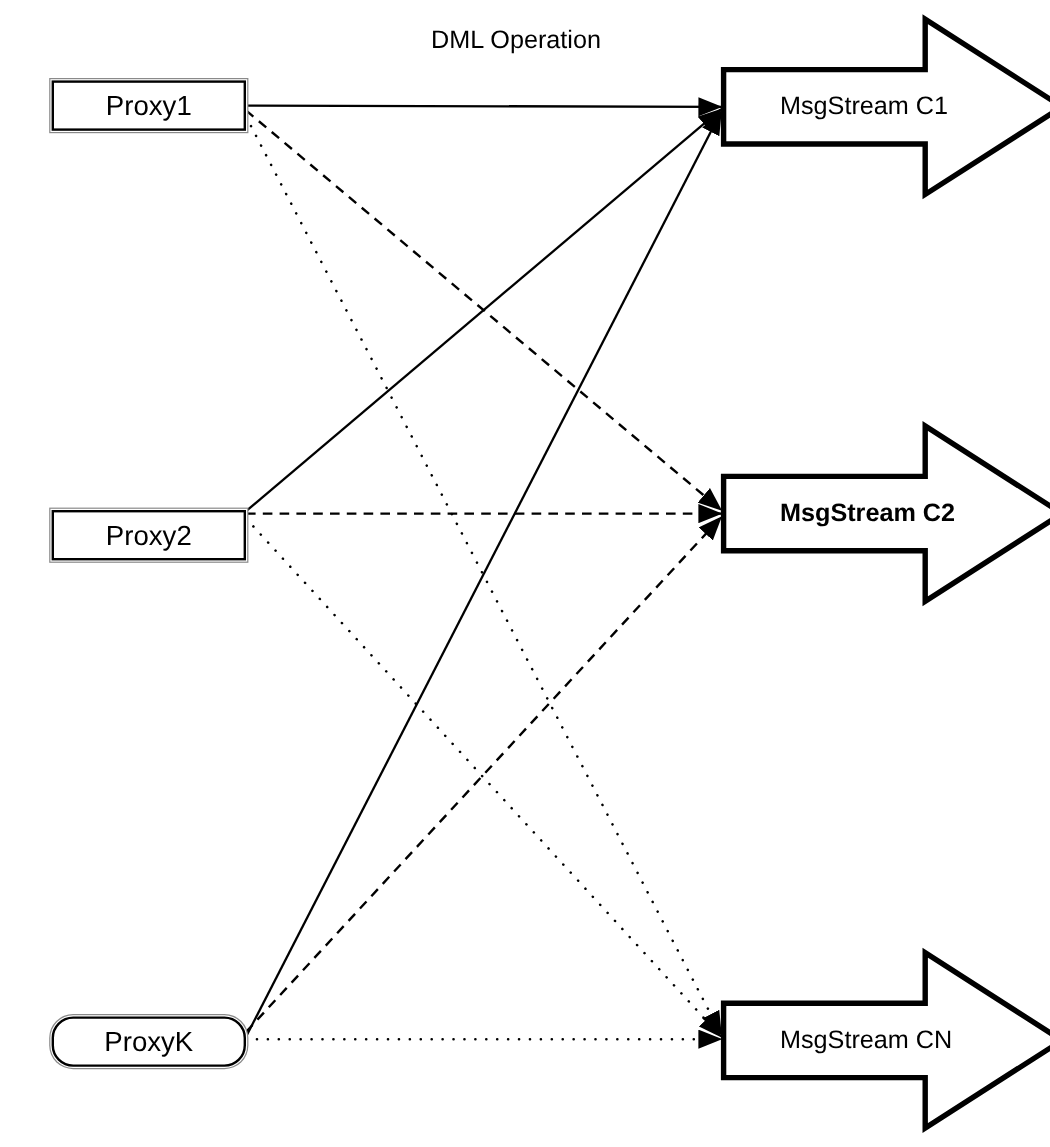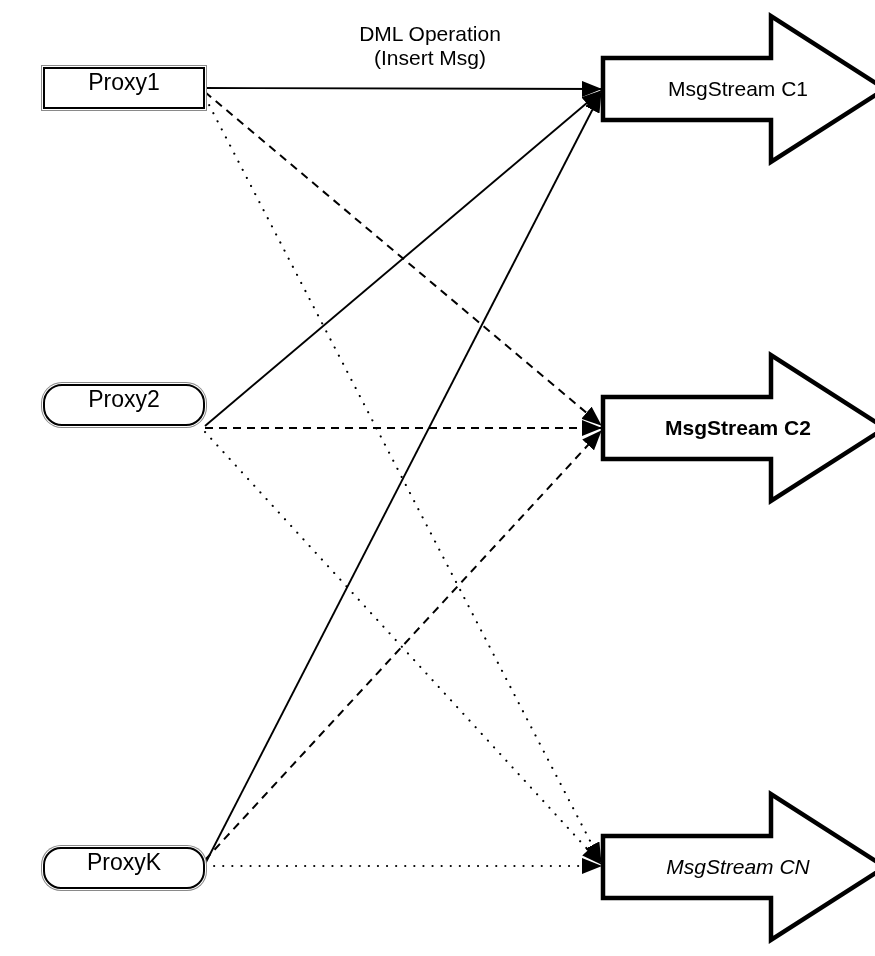--- a/index.html
+++ b/index.html
@@ -34,42 +34,41 @@
   .proxy-box {
     position: absolute;
     left: 15px;
     width: 162px;
     height: 42px;
     box-sizing: border-box;
     background: #ffffff;
     border: 2px solid #000000;
     box-shadow: 0 0 0 1px #ffffff, 0 0 0 2px #8a8a8a;
     display: flex;
-    align-items: flex-start;
+    align-items: center;
     justify-content: center;
     font-size: 23px;
     color: #000000;
   }
   .proxy-box.p1 { top: 67px; }
-  .proxy-box.p2 { top: 384px; border-radius: 19px; }
+  .proxy-box.p2 { top: 425px; }
   .proxy-box.pk { top: 847px; border-radius: 18px; }
   .stream-label {
     position: absolute;
-    left: 600px;
+    left: 622px;
     width: 220px;
     height: 28px;
-    text-align: center;
     line-height: 28px;
     font-size: 21px;
     color: #000000;
     pointer-events: none;
   }
   .stream-label.c1 { top: 75px; }
   .stream-label.c2 { top: 414px; font-weight: bold; }
-  .stream-label.cn { top: 853px; font-style: italic; }
+  .stream-label.cn { top: 853px; }
 </style>
 </head>
 <body>
 
 <div class="canvas">
 
   <svg class="diagram-svg" width="875" height="956" viewBox="0 0 875 956">
     <defs>
       <marker id="arrowhead" viewBox="0 0 10 8" refX="9.5" refY="4" markerWidth="20" markerHeight="16" markerUnits="userSpaceOnUse" orient="auto">
         <path d="M0,0 L10,4 L0,8 Z" fill="#000000"></path>
@@ -88,21 +87,20 @@
     <line x1="177" y1="432" x2="573" y2="864" stroke="#000000" stroke-width="2.1" stroke-dasharray="0.1 9" stroke-linecap="round" marker-end="url(#arrowhead)"></line>
     <line x1="177" y1="866" x2="573" y2="866" stroke="#000000" stroke-width="2.1" stroke-dasharray="0.1 9" stroke-linecap="round" marker-end="url(#arrowhead)"></line>
 
     <polygon points="575,58 743,58 743,16 857,89 743,162 743,120 575,120" fill="#ffffff" stroke="#000000" stroke-width="4.5" stroke-linejoin="miter"></polygon>
     <polygon points="575,397 743,397 743,355 857,428 743,501 743,459 575,459" fill="#ffffff" stroke="#000000" stroke-width="4.5" stroke-linejoin="miter"></polygon>
     <polygon points="575,836 743,836 743,794 857,867 743,940 743,898 575,898" fill="#ffffff" stroke="#000000" stroke-width="4.5" stroke-linejoin="miter"></polygon>
   </svg>
 
   <div class="top-label">
     <div>DML Operation</div>
-    <div>(Insert Msg)</div>
   </div>
 
   <div class="proxy-box p1">
     <span>Proxy1</span>
   </div>
   <div class="proxy-box p2">
     <span>Proxy2</span>
   </div>
   <div class="proxy-box pk">
     <span>ProxyK</span>

